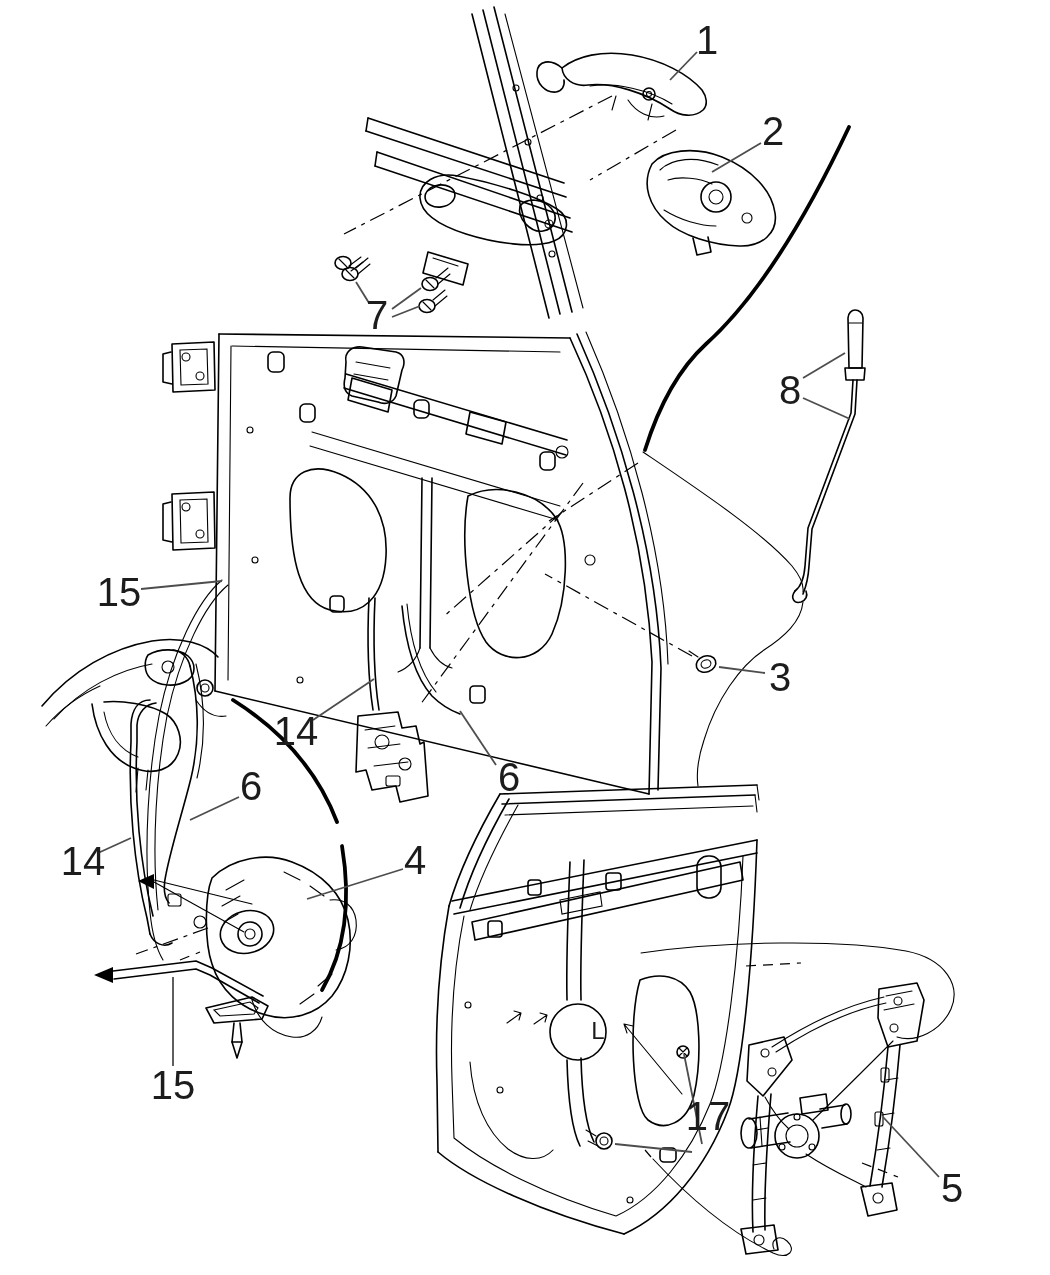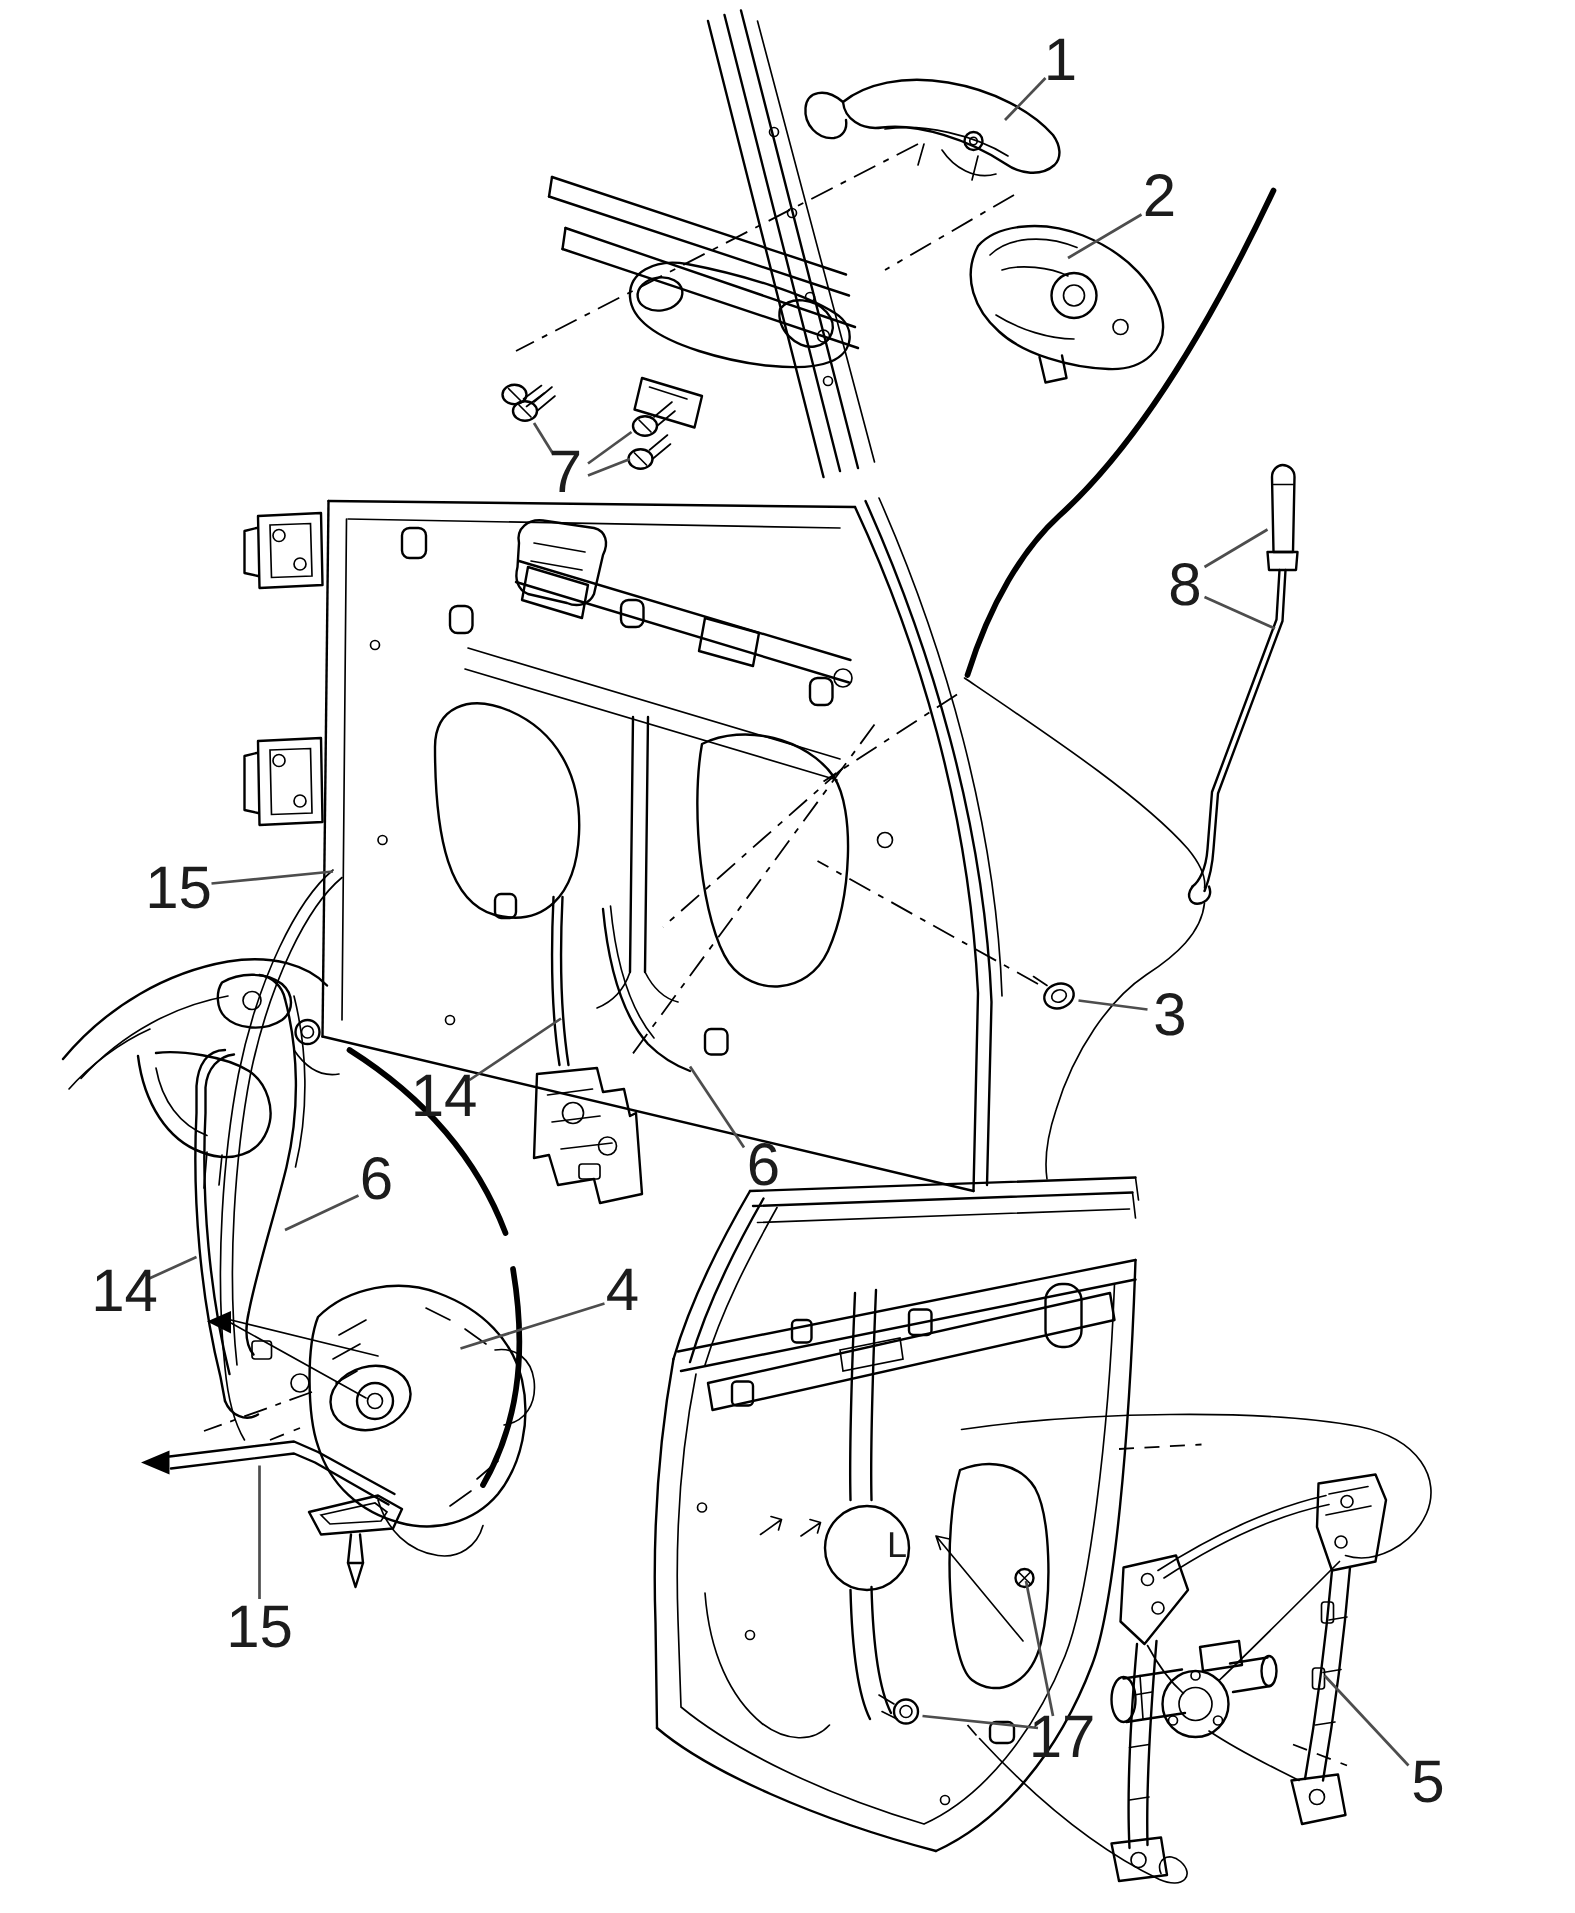--- a/index.html
+++ b/index.html
@@ -355,17 +355,17 @@
       <div class="callout" style="left: 377px; top: 315px; color: rgb(28, 28, 28);">7</div>
       <div class="callout" style="left: 790px; top: 390px; color: rgb(28, 28, 28);">8</div>
       <div class="callout" style="left: 119px; top: 592px; color: rgb(28, 28, 28);">15</div>
       <div class="callout" style="left: 780px; top: 677px; color: rgb(28, 28, 28);">3</div>
       <div class="callout" style="left: 296px; top: 731px; color: rgb(28, 28, 28);">14</div>
       <div class="callout" style="left: 509px; top: 777px; color: rgb(28, 28, 28);">6</div>
       <div class="callout" style="left: 251px; top: 786px; color: rgb(28, 28, 28);">6</div>
       <div class="callout" style="left: 83px; top: 861px; color: rgb(28, 28, 28);">14</div>
       <div class="callout" style="left: 415px; top: 860px; color: rgb(28, 28, 28);">4</div>
       <div class="callout" style="left: 173px; top: 1085px; color: rgb(28, 28, 28);">15</div>
-      <div class="callout" style="left: 708px; top: 1158px; color: rgb(28, 28, 28);">17</div>
+      <div class="callout" style="left: 708px; top: 1116px; color: rgb(28, 28, 28);">17</div>
       <div class="callout" style="left: 952px; top: 1188px; color: rgb(28, 28, 28);">5</div>
       <div class="inline-mark" style="left: 598px; top: 1031px;">L</div>
     </div>
 </div>
 
 </body></html>

